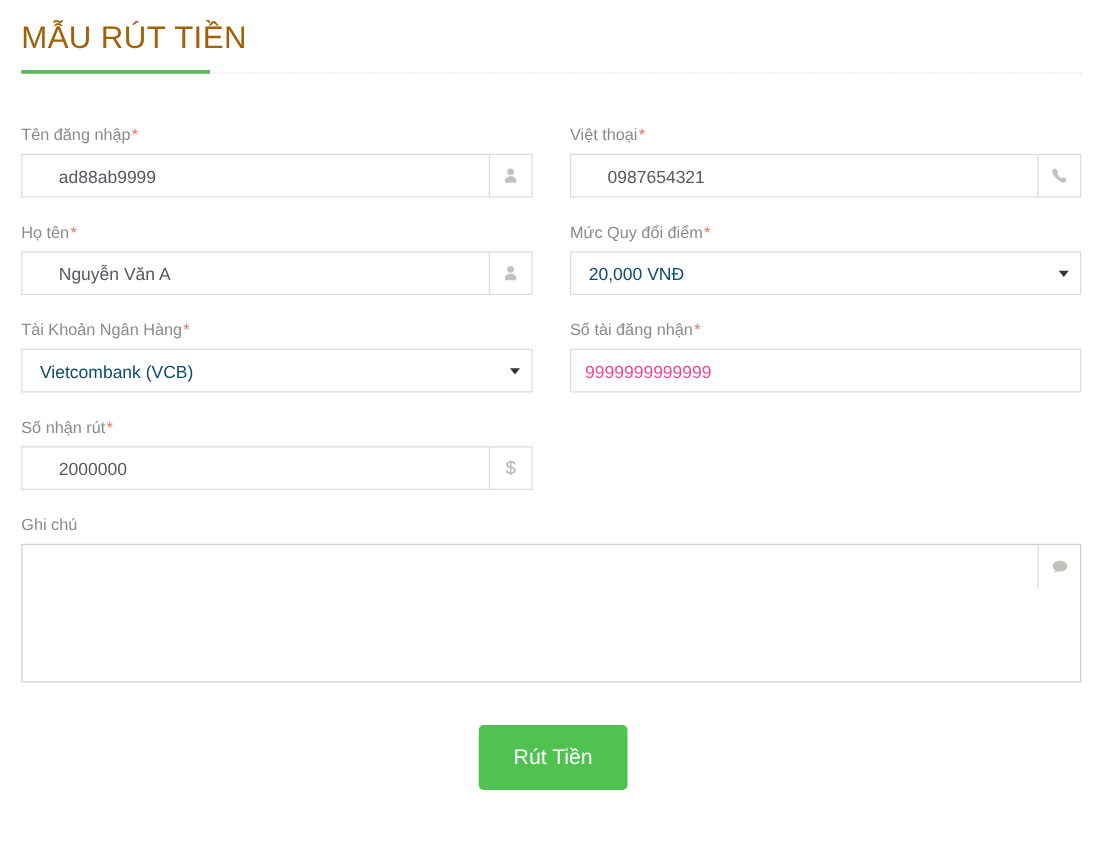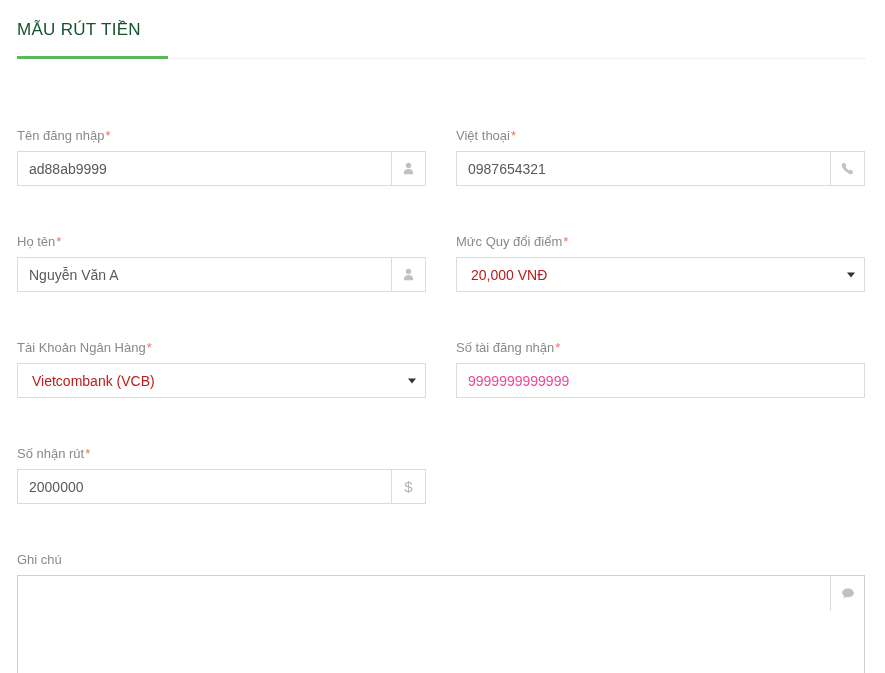--- a/index.html
+++ b/index.html
@@ -23,24 +23,24 @@
   }
 
   
   .title-wrap {
     position: absolute;
     left: 17px;
     top: 14px;
     width: 851px;
   }
   .page-title {
-    font-size: 17px;
+    font-size: 25px;
     line-height: 32px;
     font-weight: 400;
-    color: #14532d;
+    color: #a16207;
     letter-spacing: 0.3px;
     margin: 0;
     white-space: nowrap;
     display: inline-block;
   }
   .title-rule {
     position: absolute;
     left: 17px;
     top: 56px;
     width: 848px;
@@ -68,21 +68,21 @@
     width: 885px;
     padding: 0 17px;
     gap: 30px;
   }
   .col {
     flex: 0 0 409px;
     width: 409px;
   }
   .col.full { flex: 0 0 848px; width: 848px; }
 
-  .field { margin-bottom: 20px; margin-top: 28px; }
+  .field { margin-bottom: 20px; }
 
   label.fl {
     display: block;
     font-size: 13px;
     line-height: 16px;
     color: #8a8a8a;
     margin-bottom: 7px;
     font-weight: 400;
   }
   .req {
@@ -100,21 +100,21 @@
   .input-group .ctl {
     flex: 1 1 auto;
     min-width: 0;
     height: 35px;
     border: 1px solid #dcdcdc;
     border-right: none;
     background: #fff;
     font-family: "Liberation Sans", sans-serif;
     font-size: 14px;
     color: #555a5e;
-    padding: 0 11px;
+    padding: 0 29px;
     outline: none;
     border-radius: 0;
   }
   .addon {
     flex: 0 0 35px;
     width: 35px;
     height: 35px;
     border: 1px solid #dcdcdc;
     background: #fff;
     display: flex;
@@ -150,21 +150,21 @@
     position: relative;
     width: 100%;
     height: 35px;
   }
   .select-box {
     width: 100%;
     height: 35px;
     border: 1px solid #dcdcdc;
     background: #fff;
     font-size: 14px;
-    color: #b91c1c;
+    color: #0c4a6e;
     padding: 0 28px 0 14px;
     display: flex;
     align-items: center;
     white-space: nowrap;
     overflow: hidden;
   }
   .caret {
     position: absolute;
     right: 10px;
     top: 50%;

